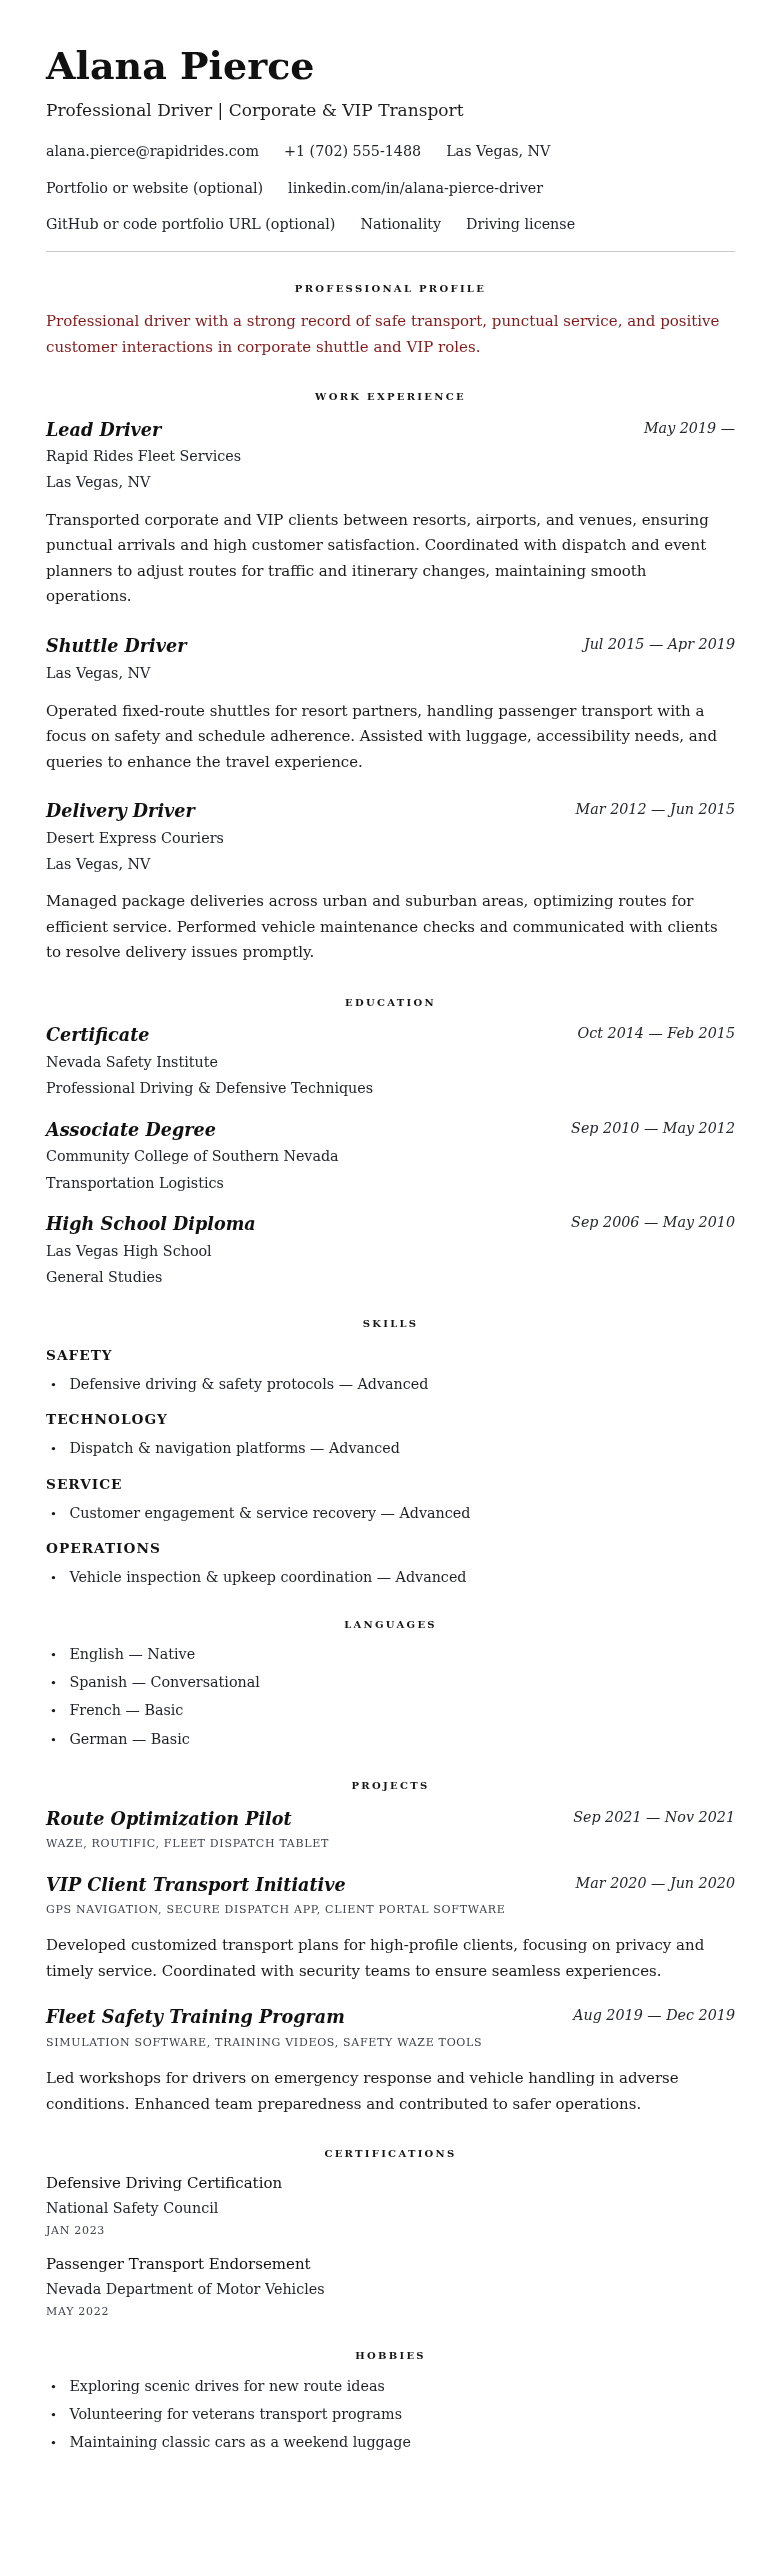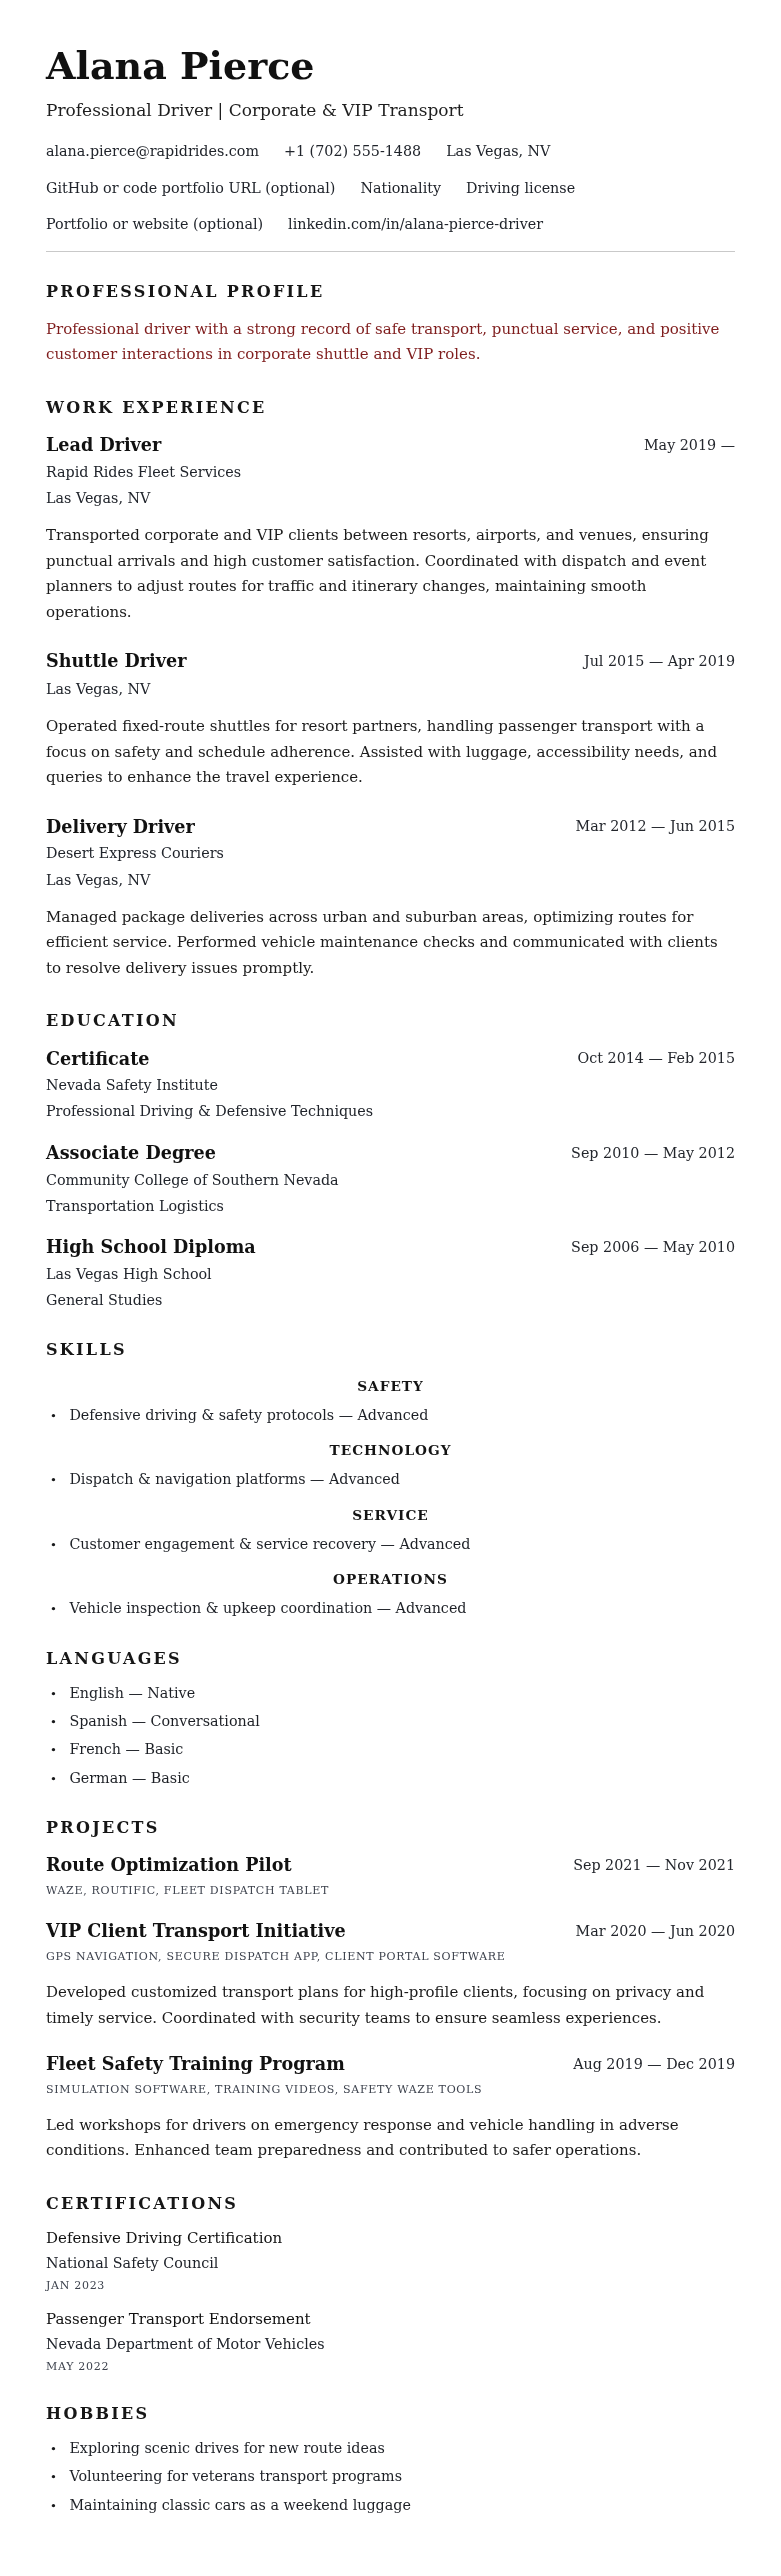--- a/index.html
+++ b/index.html
@@ -37,39 +37,41 @@
   .contact-row.r2 { margin-top: 18px; }
   .contact-row.r3 { margin-top: 18px; }
   .divider {
     border: none;
     border-top: 0.7px solid #c9c9c9;
     margin-top: 17px;
     width: 100%;
   }
   .section { margin-top: 30px; }
   .section-title {
-    font-size: 16px;
+    font-size: 10px;
     font-weight: 700;
     letter-spacing: 2.3px;
     line-height: 1.3;
     color: #161616;
+    text-align: center;
   }
   .profile-text {
     font-size: 15px;
     line-height: 1.7;
     margin-top: 14.3px;
     max-width: 690px;
     color: #7f1d1d;
   }
   .entry { margin-top: 25px; }
   .entry.first { margin-top: 15.6px; }
   .entry-head {
     display: flex;
     justify-content: space-between;
-    align-items: center;
+    align-items: flex-start;
+    font-style: italic;
   }
   .entry-title {
     font-size: 17.6px;
     font-weight: 700;
     line-height: 1.25;
     color: #111111;
   }
   .entry-dates {
     font-size: 14.3px;
     line-height: 1.3;
@@ -85,21 +87,20 @@
     max-width: 693px;
     color: #1b1b1b;
   }
   .group { margin-top: 17px; }
   .group-title {
     font-size: 13.7px;
     font-weight: 700;
     letter-spacing: 1px;
     line-height: 1.3;
     color: #141414;
-    text-align: center;
   }
   .bullet-item {
     display: flex;
     align-items: baseline;
     font-size: 14.3px;
     line-height: 1.35;
     color: #1d2026;
   }
   .group .bullet-item { margin-top: 10.4px; }
   .bullet-list .bullet-item { margin-top: 9px; }
@@ -135,29 +136,29 @@
 
 <header>
   <div class="name">Alana Pierce</div>
   <div class="subtitle">Professional Driver | Corporate &amp; VIP Transport</div>
 
   <div class="contact-row r1">
     <span>alana.pierce@rapidrides.com</span>
     <span>+1 (702) 555-1488</span>
     <span>Las Vegas, NV</span>
   </div>
+  <div class="contact-row r2">
+    <span>Portfolio or website (optional)</span>
+    <span>linkedin.com/in/alana-pierce-driver</span>
+  </div>
   <div class="contact-row r3">
     <span>GitHub or code portfolio URL (optional)</span>
     <span>Nationality</span>
     <span>Driving license</span>
   </div>
-  <div class="contact-row r2">
-    <span>Portfolio or website (optional)</span>
-    <span>linkedin.com/in/alana-pierce-driver</span>
-  </div>
 
   <hr class="divider">
 </header>
 
 <section class="section">
   <div class="section-title">PROFESSIONAL PROFILE</div>
   <p class="profile-text">Professional driver with a strong record of safe transport, punctual service, and positive customer interactions in corporate shuttle and VIP roles.</p>
 </section>
 
 <section class="section">

